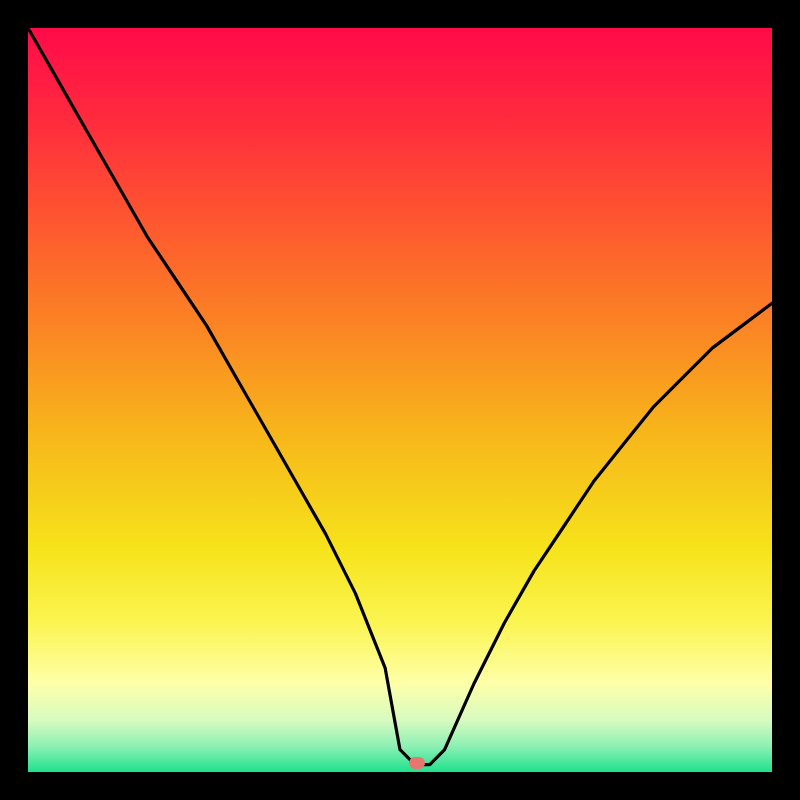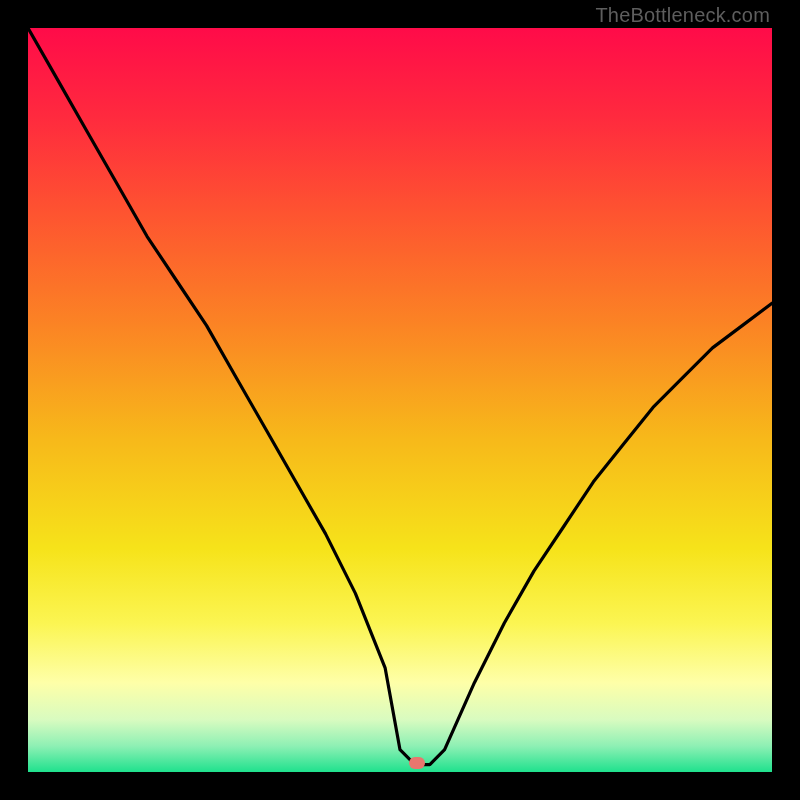--- a/index.html
+++ b/index.html
@@ -44,21 +44,20 @@
     position: absolute;
     left: 0;
     top: 0;
   }
 </style>
 </head>
 <body>
 
 <div class="frame">
 
-  <div class="watermark">TheBottleneck.com</div>
 
   <div class="plot-area">
 
     <svg id="bg-gradient" width="744" height="744">
       <defs>
         <linearGradient id="grad" x1="0" y1="0" x2="0" y2="1">
             <stop offset="0%" stop-color="#ff0b49"></stop>
             <stop offset="12%" stop-color="#ff2a3e"></stop>
             <stop offset="25%" stop-color="#fe5430"></stop>
             <stop offset="40%" stop-color="#fb8424"></stop>

